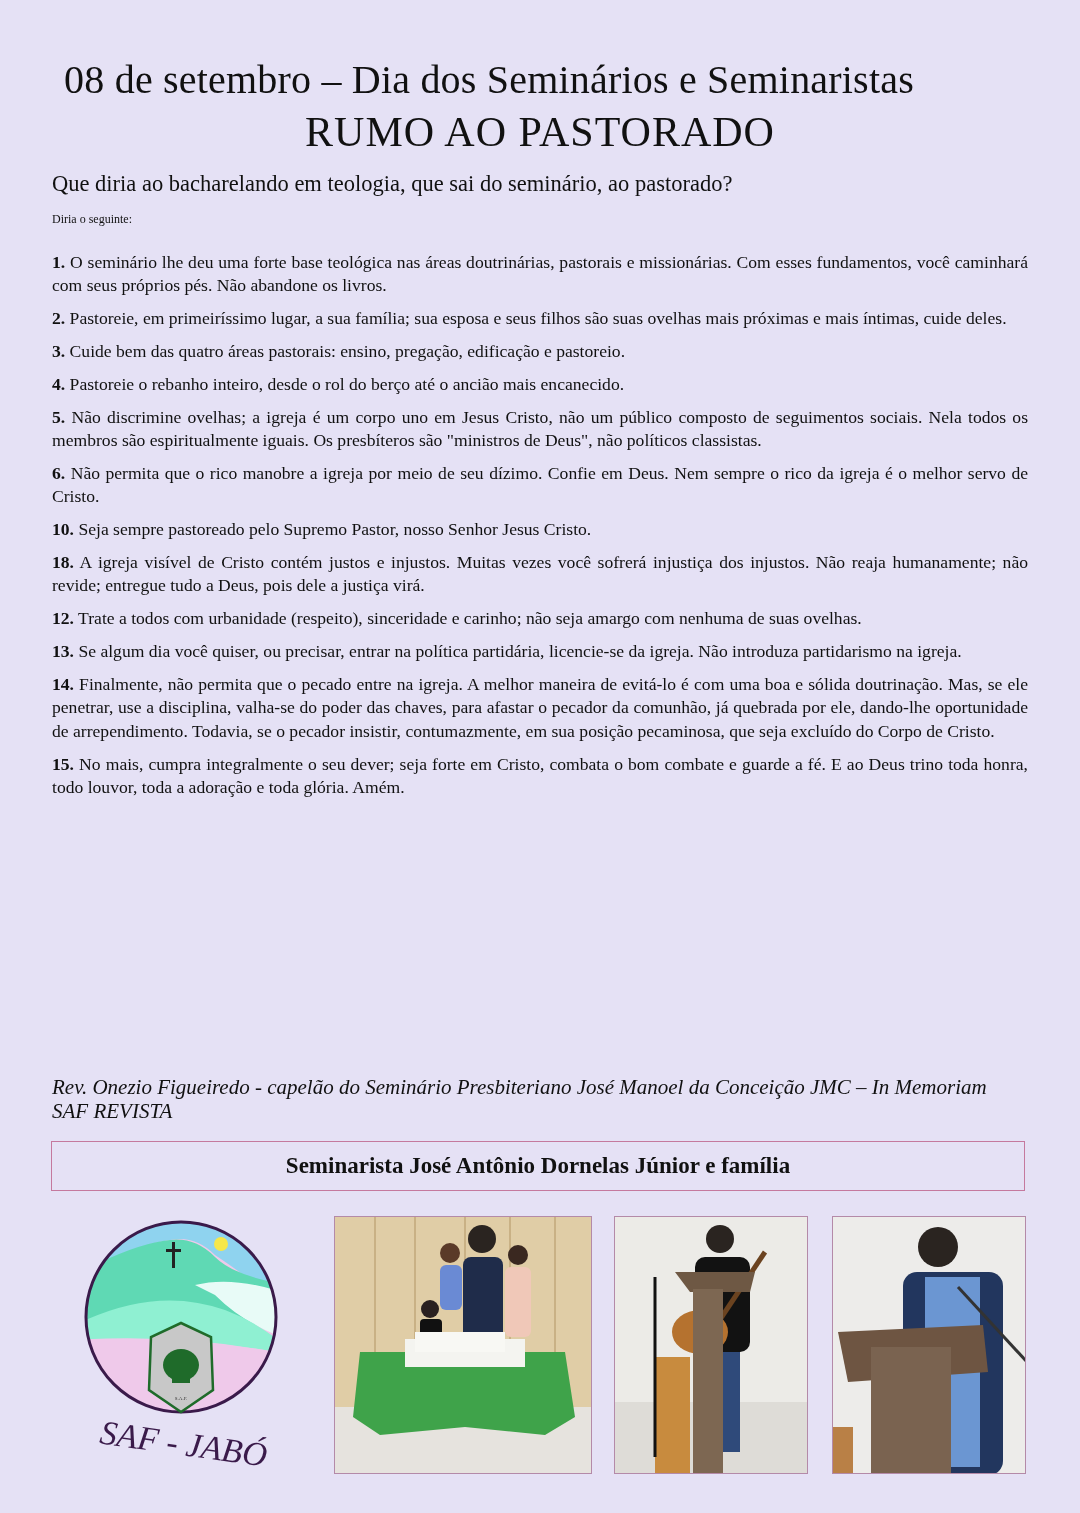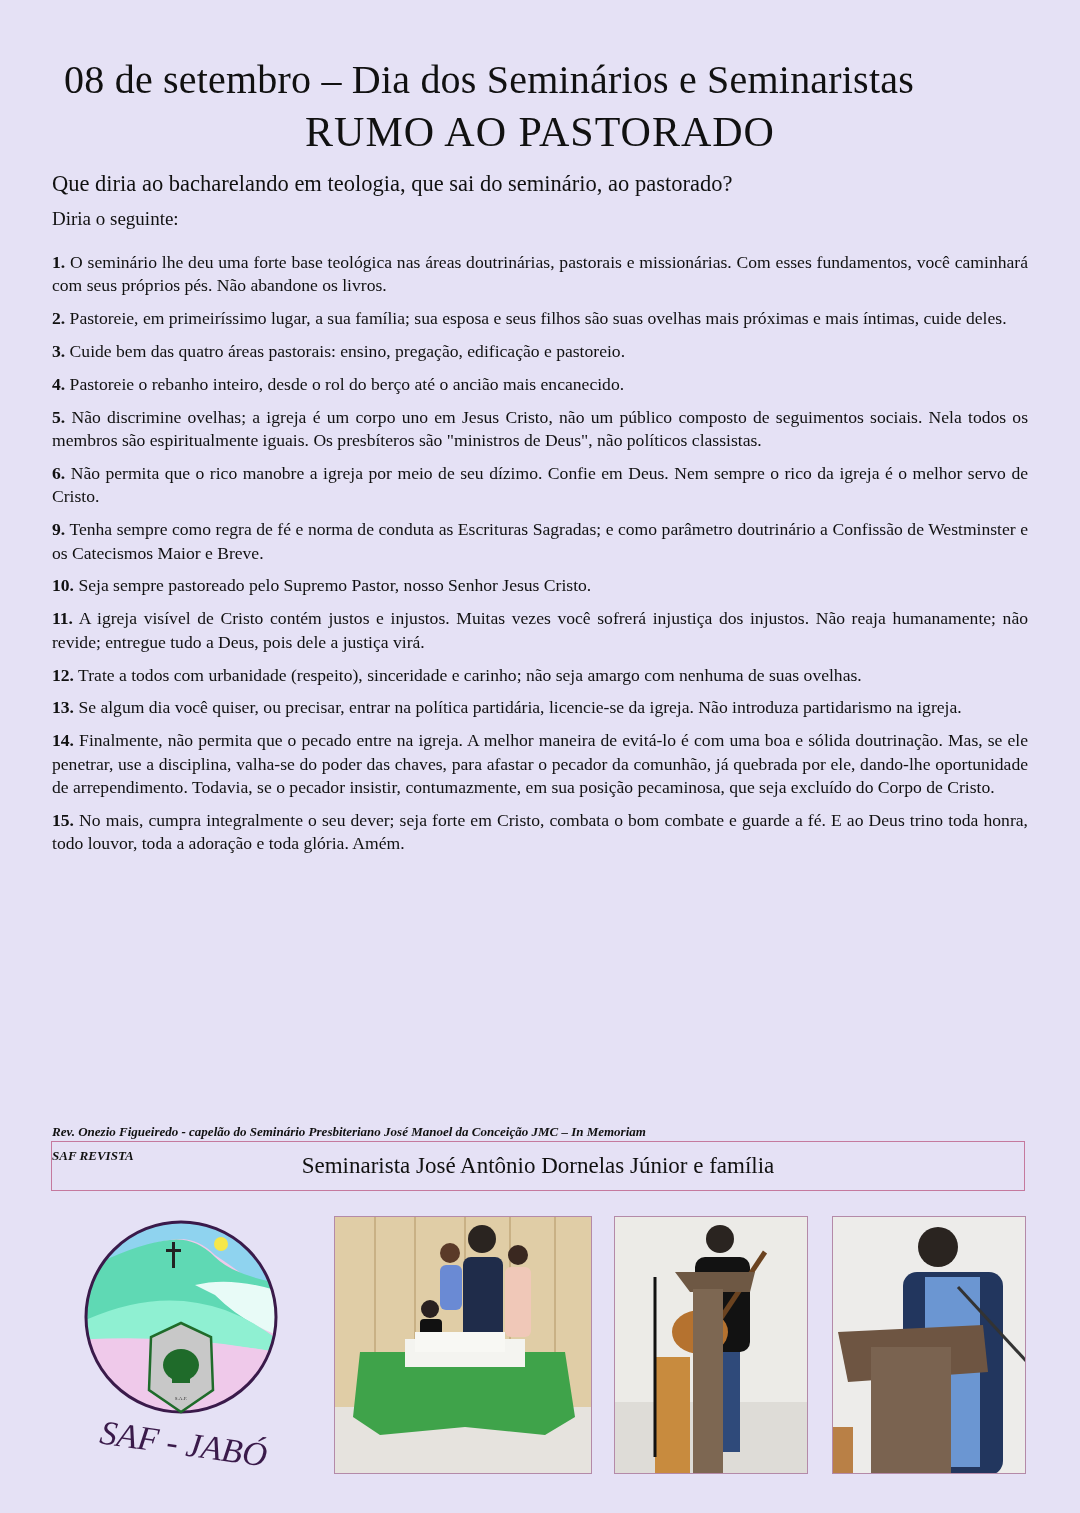--- a/index.html
+++ b/index.html
@@ -15,39 +15,39 @@
     font-size:40px; line-height:48px; letter-spacing:0.2px;
   }
   .title2 {
     position:absolute; left:0; top:108px; width:1080px; text-align:center;
     font-size:42px; line-height:48px; letter-spacing:1px;
   }
   .question {
     position:absolute; left:52px; top:170px; font-size:22.5px; line-height:28px;
   }
   .intro {
-    position:absolute; left:52px; top:207px; font-size:19px; line-height:24px;
+    position:absolute; left:52px; top:207px; font-size:12px; line-height:24px;
   }
   .list {
     position:absolute; left:52px; top:251px; width:976px;
   }
   .item {
     font-size:17.6px; line-height:23.3px; text-align:justify;
     margin:0 0 9.6px 0;
   }
   .item .num { font-weight:bold; }
   .signature {
-    position:absolute; left:52px; top:1120px; width:990px;
-    font-size:13px; line-height:23.5px; font-style:italic; font-weight:bold;
+    position:absolute; left:52px; top:1076px; width:990px;
+    font-size:21px; line-height:23.5px; font-style:italic; font-weight:normal;
   }
   .banner {
     position:absolute; left:51px; top:1141px; width:974px; height:50px;
     border:1.5px solid #c5799e; box-sizing:border-box;
     display:flex; align-items:center; justify-content:center;
-    font-size:23px; font-weight:normal;
+    font-size:23px; font-weight:bold;
   }
   .logo {
     position:absolute; left:75px; top:1215px; width:215px; height:260px;
   }
   .photo {
     position:absolute; border:1px solid #b48aa8; box-sizing:border-box; overflow:hidden;
   }
   .photo1 { left:334px; top:1216px; width:258px; height:258px; background:#d9c8a8; }
   .photo2 { left:614px; top:1216px; width:194px; height:258px; background:#eceae6; }
   .photo3 { left:832px; top:1216px; width:194px; height:258px; background:#ecebe9; }
@@ -62,23 +62,22 @@
 <div class="question">Que diria ao bacharelando em teologia, que sai do seminário, ao pastorado?</div>
 <div class="intro">Diria o seguinte:</div>
 
 <div class="list">
   <p class="item"><span class="num">1.</span><span> O seminário lhe deu uma forte base teológica nas áreas doutrinárias, pastorais e missionárias. Com esses fundamentos, você caminhará com seus próprios pés. Não abandone os livros.</span></p>
   <p class="item"><span class="num">2.</span><span> Pastoreie, em primeiríssimo lugar, a sua família; sua esposa e seus filhos são suas ovelhas mais próximas e mais íntimas, cuide deles.</span></p>
   <p class="item"><span class="num">3.</span><span> Cuide bem das quatro áreas pastorais: ensino, pregação, edificação e pastoreio.</span></p>
   <p class="item"><span class="num">4.</span><span> Pastoreie o rebanho inteiro, desde o rol do berço até o ancião mais encanecido.</span></p>
   <p class="item"><span class="num">5.</span><span> Não discrimine ovelhas; a igreja é um corpo uno em Jesus Cristo, não um público composto de seguimentos sociais. Nela todos os membros são espiritualmente iguais. Os presbíteros são "ministros de Deus", não políticos classistas.</span></p>
   <p class="item"><span class="num">6.</span><span> Não permita que o rico manobre a igreja por meio de seu dízimo. Confie em Deus. Nem sempre o rico da igreja é o melhor servo de Cristo.</span></p>
-  <p class="item"><span class="num">9.</span><span> Tenha sempre como regra de fé e norma de conduta as Escrituras Sagradas; e como parâmetro doutrinário a Confissão de Westminster e os Catecismos Maior e Breve.</span></p>
   <p class="item"><span class="num">10.</span><span> Seja sempre pastoreado pelo Supremo Pastor, nosso Senhor Jesus Cristo.</span></p>
-  <p class="item"><span class="num">11.</span><span> A igreja visível de Cristo contém justos e injustos. Muitas vezes você sofrerá injustiça dos injustos. Não reaja humanamente; não revide; entregue tudo a Deus, pois dele a justiça virá.</span></p>
+  <p class="item"><span class="num">18.</span><span> A igreja visível de Cristo contém justos e injustos. Muitas vezes você sofrerá injustiça dos injustos. Não reaja humanamente; não revide; entregue tudo a Deus, pois dele a justiça virá.</span></p>
   <p class="item"><span class="num">12.</span><span> Trate a todos com urbanidade (respeito), sinceridade e carinho; não seja amargo com nenhuma de suas ovelhas.</span></p>
   <p class="item"><span class="num">13.</span><span> Se algum dia você quiser, ou precisar, entrar na política partidária, licencie-se da igreja. Não introduza partidarismo na igreja.</span></p>
   <p class="item"><span class="num">14.</span><span> Finalmente, não permita que o pecado entre na igreja. A melhor maneira de evitá-lo é com uma boa e sólida doutrinação. Mas, se ele penetrar, use a disciplina, valha-se do poder das chaves, para afastar o pecador da comunhão, já quebrada por ele, dando-lhe oportunidade de arrependimento. Todavia, se o pecador insistir, contumazmente, em sua posição pecaminosa, que seja excluído do Corpo de Cristo.</span></p>
   <p class="item"><span class="num">15.</span><span> No mais, cumpra integralmente o seu dever; seja forte em Cristo, combata o bom combate e guarde a fé. E ao Deus trino toda honra, todo louvor, toda a adoração e toda glória. Amém.</span></p>
 </div>
 
 <div class="signature">
   <div>Rev. Onezio Figueiredo - capelão do Seminário Presbiteriano José Manoel da Conceição JMC – In Memoriam</div>
   <div>SAF REVISTA</div>
 </div>

